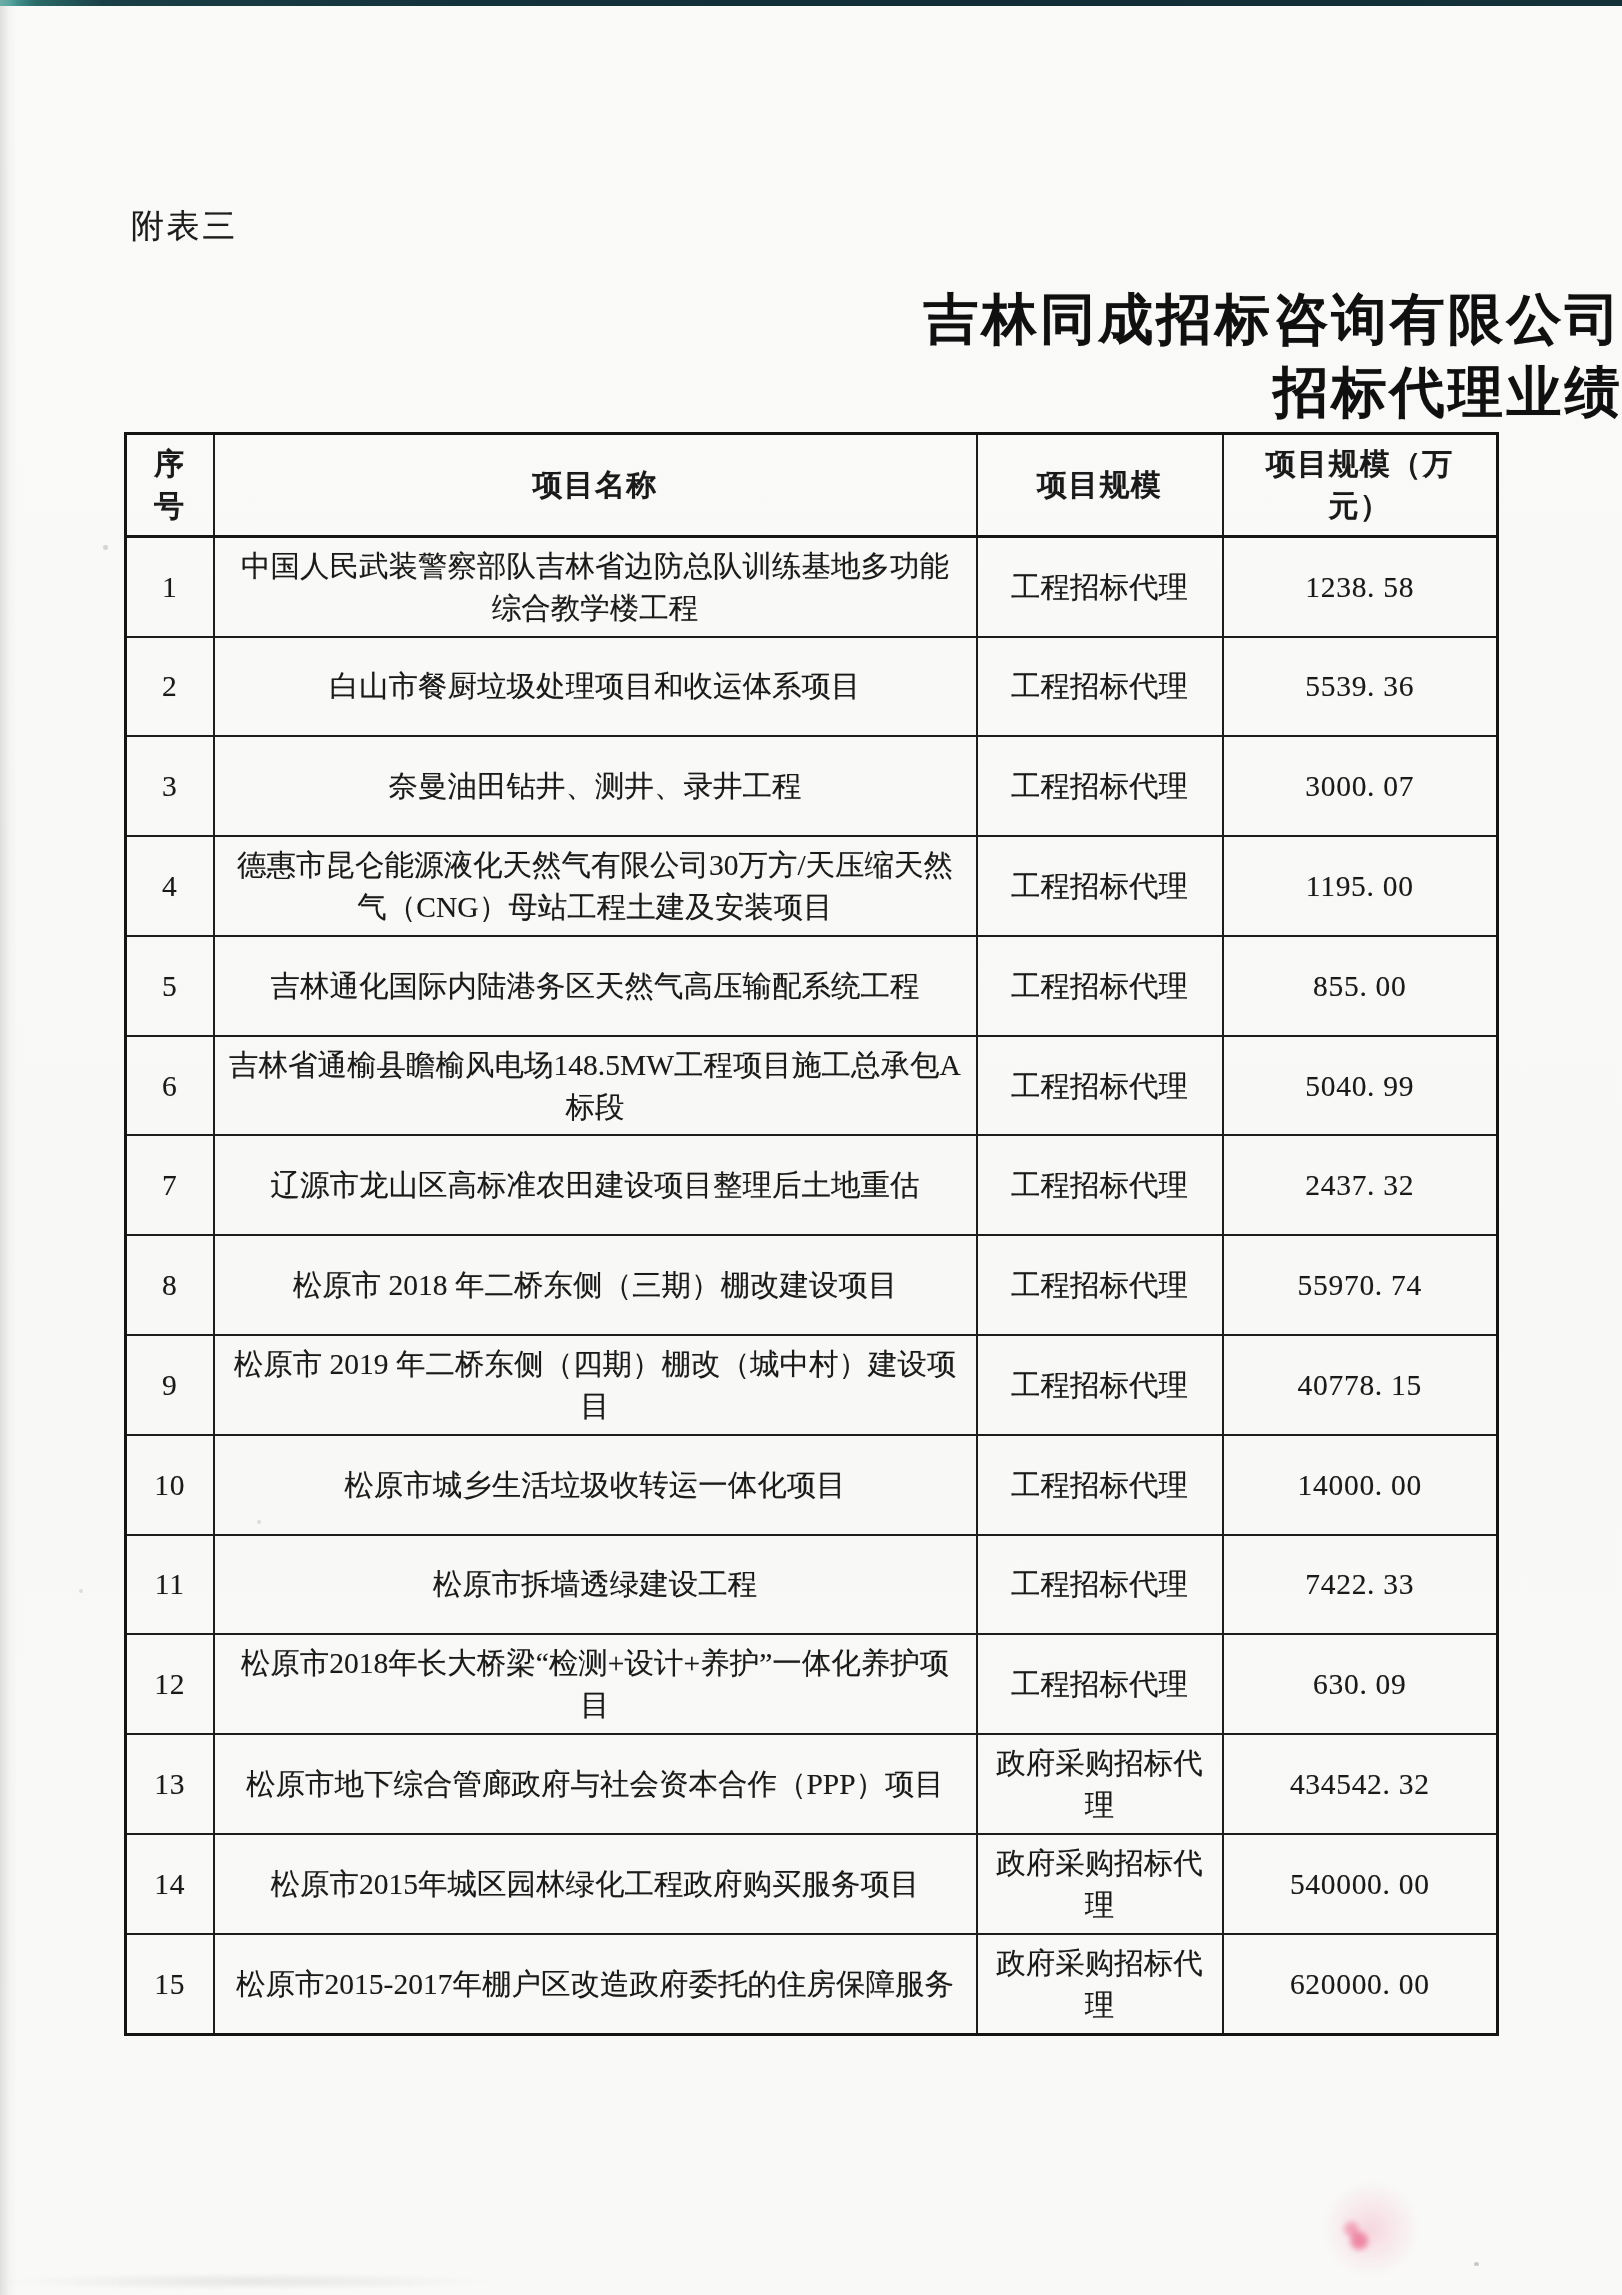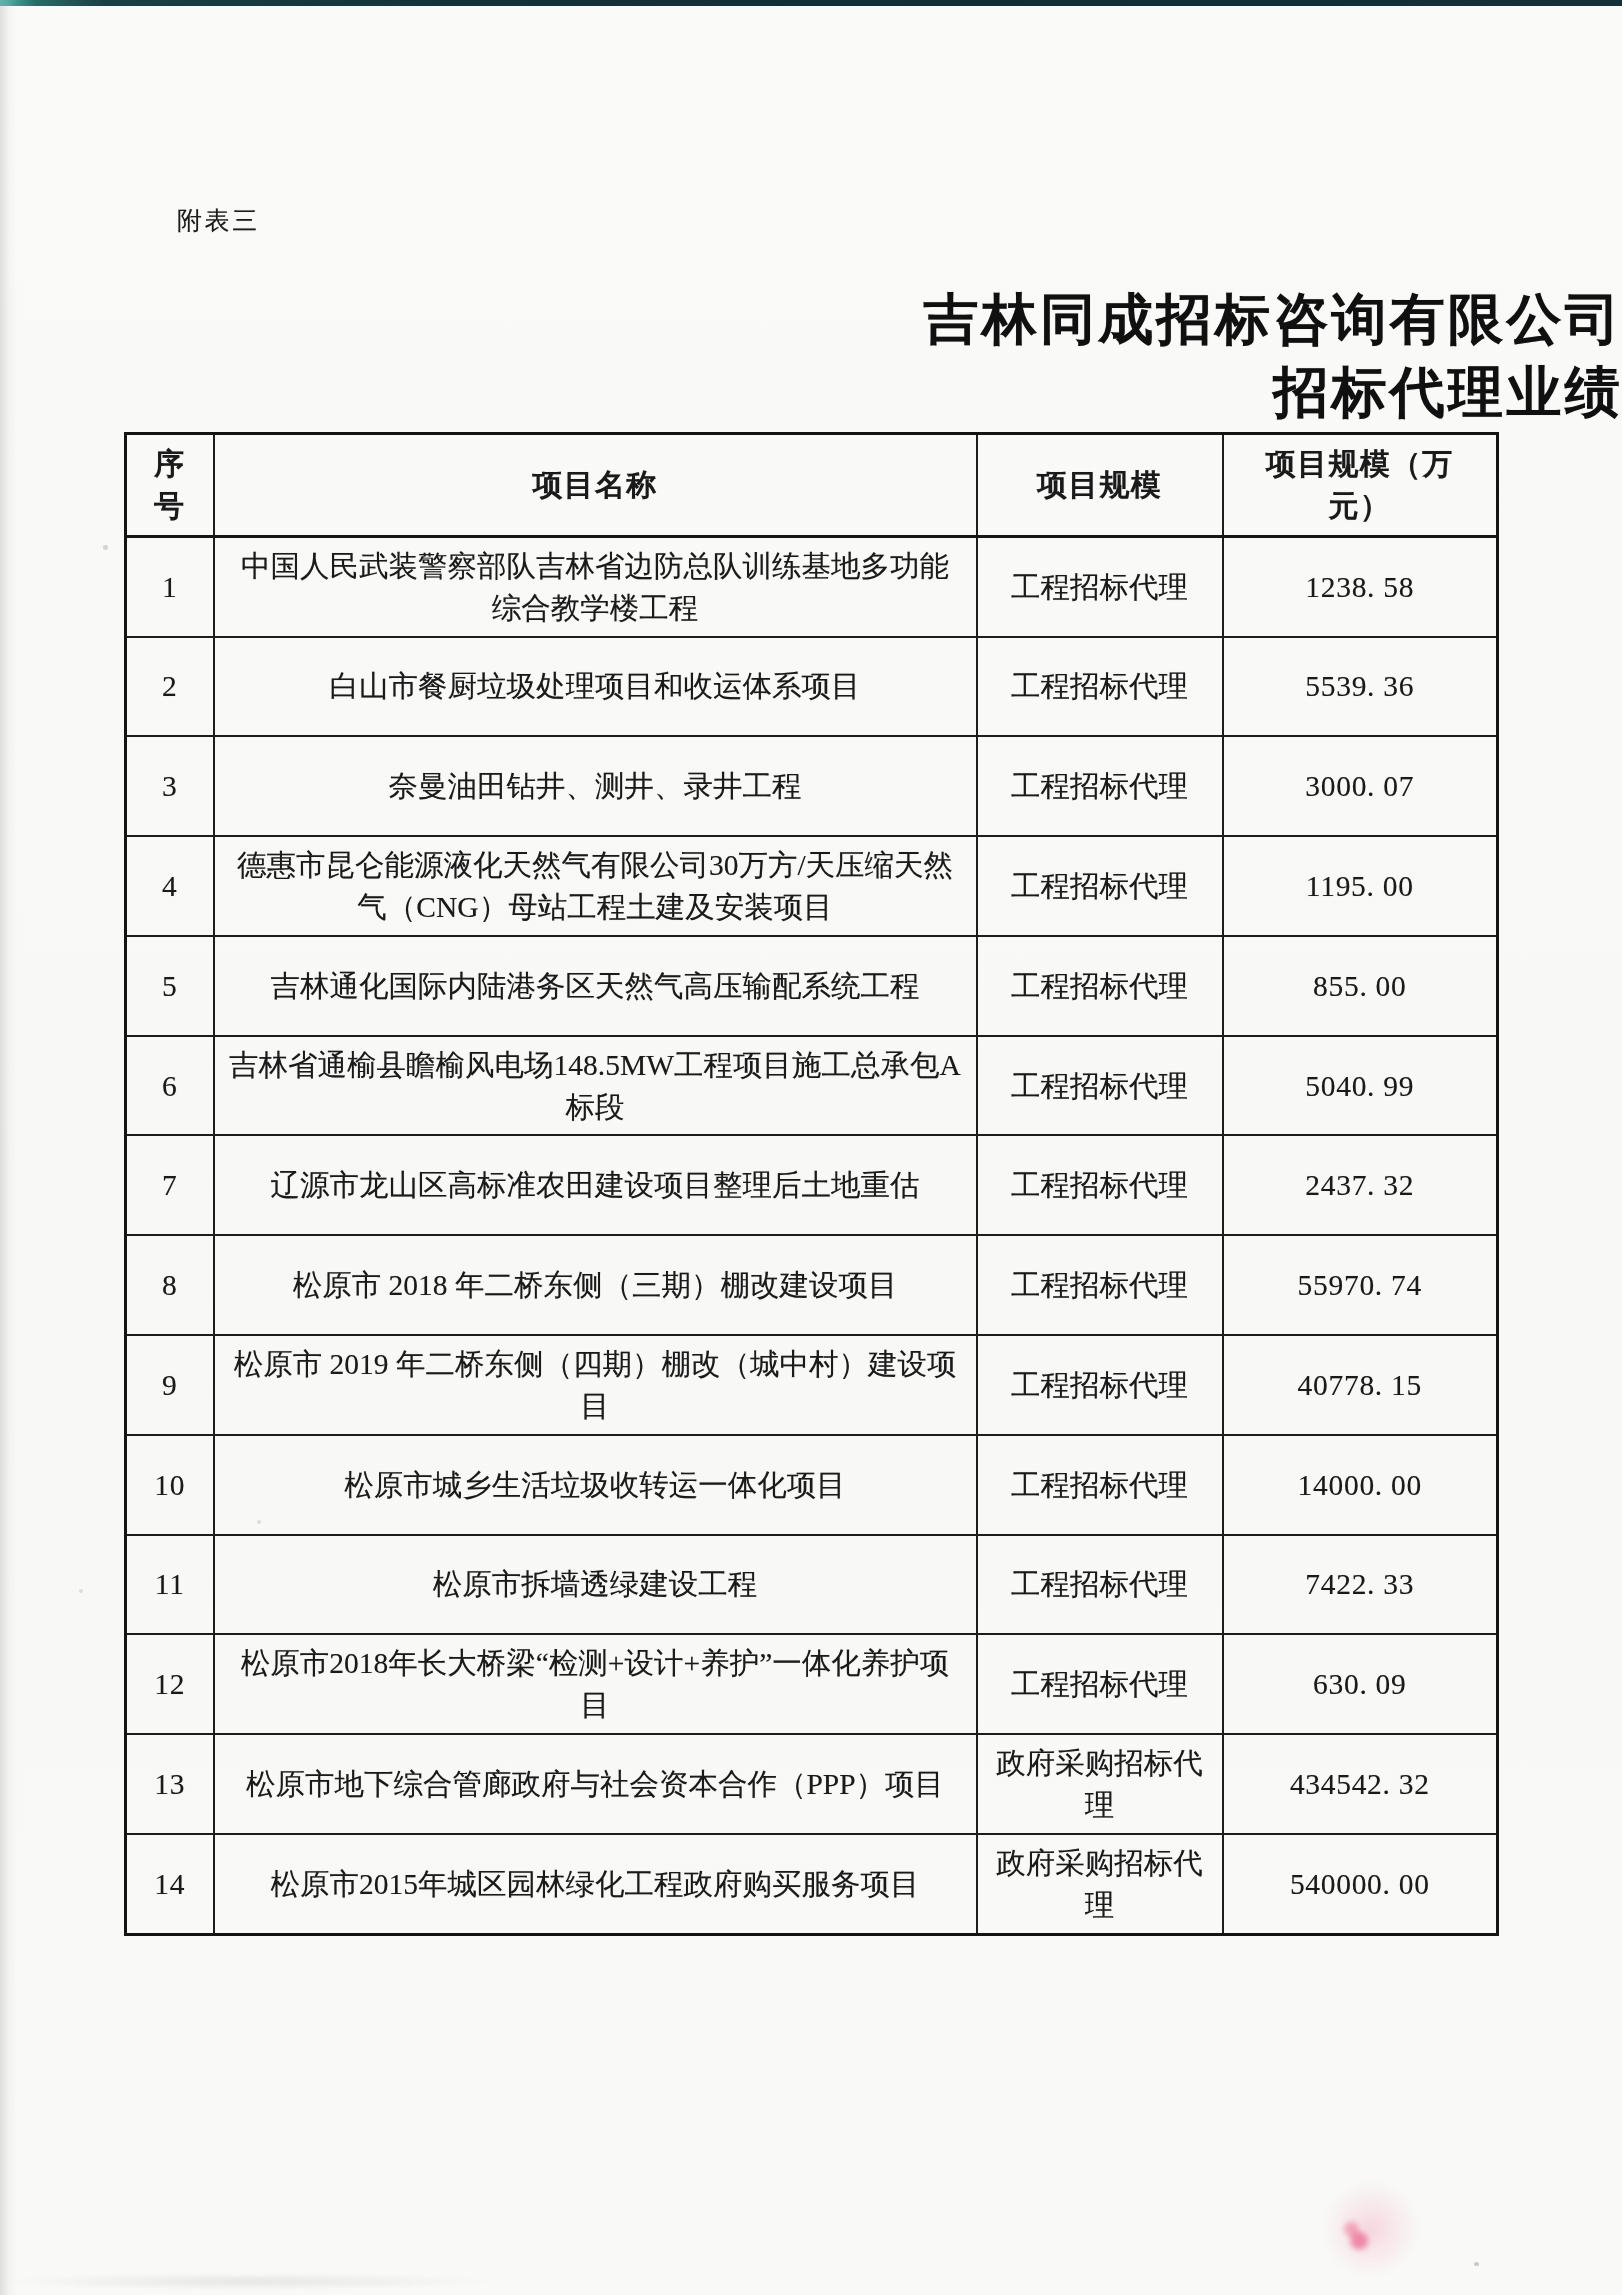--- a/index.html
+++ b/index.html
@@ -40,23 +40,22 @@
   }
   .speck{ position:absolute; background:rgba(90,90,90,.5); border-radius:50%; }
   .speck.s1{ left:103px; top:545px;  width:4.6px;  height:4.6px; opacity:.45; }
   .speck.s2{ left:79px; top:1589px; width:3.9px;  height:3.9px; opacity:.35; }
   .speck.s3{ left:257px; top:1520px; width:3.9px;  height:3.9px; opacity:.35; }
   .speck.s4{ left:1474px; top:2262px; width:5.2px; height:3.9px; opacity:.6; }
 
   
   .doc-label{
     position:absolute; left:131px; top:204px;
-    font-size:25px; letter-spacing:2.6px; color:#1c1c1c;
+    font-size:33px; letter-spacing:2.6px; color:#1c1c1c;
     text-shadow:0 0 0.7px rgba(25,25,25,.4);
-    margin-left:46px;
   }
   .title{
     position:absolute; left:0; top:283px; width:100%;
     text-align:right; font-weight:700; color:#101010;
     font-size:55px; line-height:73px; letter-spacing:3.3px;
     text-shadow:0 0 0.7px rgba(10,10,10,.45);
   }
 
   
   table.perf{
@@ -216,17 +215,23 @@
       <td class="scale-cell">434542. 32</td>
     </tr>
 
     <tr>
       <td class="num-cell">14</td>
       <td>松原市2015年城区园林绿化工程政府购买服务项目</td>
       <td>政府采购招标代理</td>
       <td class="scale-cell">540000. 00</td>
     </tr>
 
+    <tr>
+      <td class="num-cell">15</td>
+      <td>松原市2015-2017年棚户区改造政府委托的住房保障服务</td>
+      <td>政府采购招标代理</td>
+      <td class="scale-cell">620000. 00</td>
+    </tr>
   </tbody>
   </table>
 
 </div>
 
 
 </body></html>

